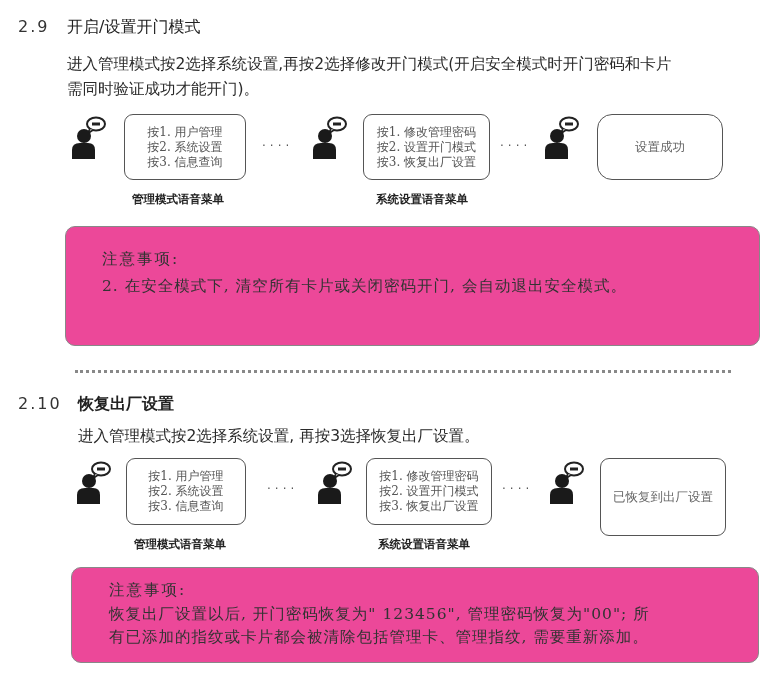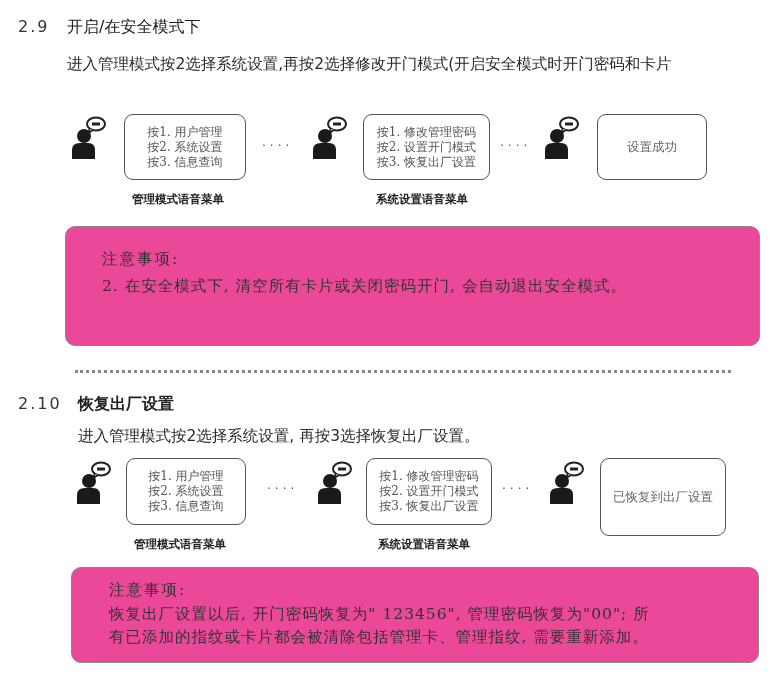--- a/index.html
+++ b/index.html
@@ -23,24 +23,25 @@
             font-family: "DejaVu Serif", "Liberation Serif", serif; color: #333; }
   .notice .n-title { font-size: 15.5px; letter-spacing: 2px; }
   .notice .n-line { font-size: 15.5px; letter-spacing: 1px; white-space: nowrap; }
   .divider { border-top: 3px dotted #888; }
   .person svg { display: block; }
 </style>
 </head>
 <body>
 
 <div class="abs sec-num" style="left:18px; top:17px;">2.9</div>
-<div class="abs sec-title" style="left:67px; top:17px;">开启/在安全模式下</div>
+<div class="abs sec-title" style="left:67px; top:17px;">开启/设置开门模式</div>
 
 <div class="abs para" style="left:67px; top:52px;">
   <div>进入管理模式按2选择系统设置,再按2选择修改开门模式(开启安全模式时开门密码和卡片</div>
+  <div>需同时验证成功才能开门)。</div>
 </div>
 
 <div class="abs person" style="left:70px; top:113px;">
   <svg width="40" height="48" viewBox="0 0 40 48">
     <ellipse cx="26" cy="11" rx="9" ry="6.5" fill="#fff" stroke="#222" stroke-width="2"></ellipse>
     <path d="M20 16 L17 21 L23 17" fill="#fff" stroke="#222" stroke-width="1.6"></path>
     <rect x="22" y="9.5" width="8" height="3" fill="#222"></rect>
     <circle cx="14" cy="23" r="7" fill="#1a1a1a"></circle>
     <path d="M2 46 L2 37 Q2 30 10 30 L18 30 Q25 30 25 37 L25 46 Z" fill="#1a1a1a"></path>
   </svg>
@@ -77,21 +78,21 @@
 <div class="abs person" style="left:543px; top:113px;">
   <svg width="40" height="48" viewBox="0 0 40 48">
     <ellipse cx="26" cy="11" rx="9" ry="6.5" fill="#fff" stroke="#222" stroke-width="2"></ellipse>
     <path d="M20 16 L17 21 L23 17" fill="#fff" stroke="#222" stroke-width="1.6"></path>
     <rect x="22" y="9.5" width="8" height="3" fill="#222"></rect>
     <circle cx="14" cy="23" r="7" fill="#1a1a1a"></circle>
     <path d="M2 46 L2 37 Q2 30 10 30 L18 30 Q25 30 25 37 L25 46 Z" fill="#1a1a1a"></path>
   </svg>
 </div>
 
-<div class="abs result-box" style="left:597px; top:114px; width:110px; height:66px;">设置成功</div>
+<div class="abs result-box" style="left:597px; top:114px; width:126px; height:66px;border-radius:15px;">设置成功</div>
 
 <div class="abs notice" style="left:65px; top:226px; width:695px; height:120px; padding:22px 0 0 36px;">
   <div class="n-title" style="margin-bottom:6px;">注意事项:</div>
   <div class="n-line">2. 在安全模式下, 清空所有卡片或关闭密码开门, 会自动退出安全模式。</div>
 </div>
 
 <div class="abs divider" style="left:75px; top:370px; width:656px;"></div>
 
 <div class="abs sec-num" style="left:18px; top:394px;">2.10</div>
 <div class="abs sec-title" style="left:78px; top:394px;font-weight:bold;">恢复出厂设置</div>

